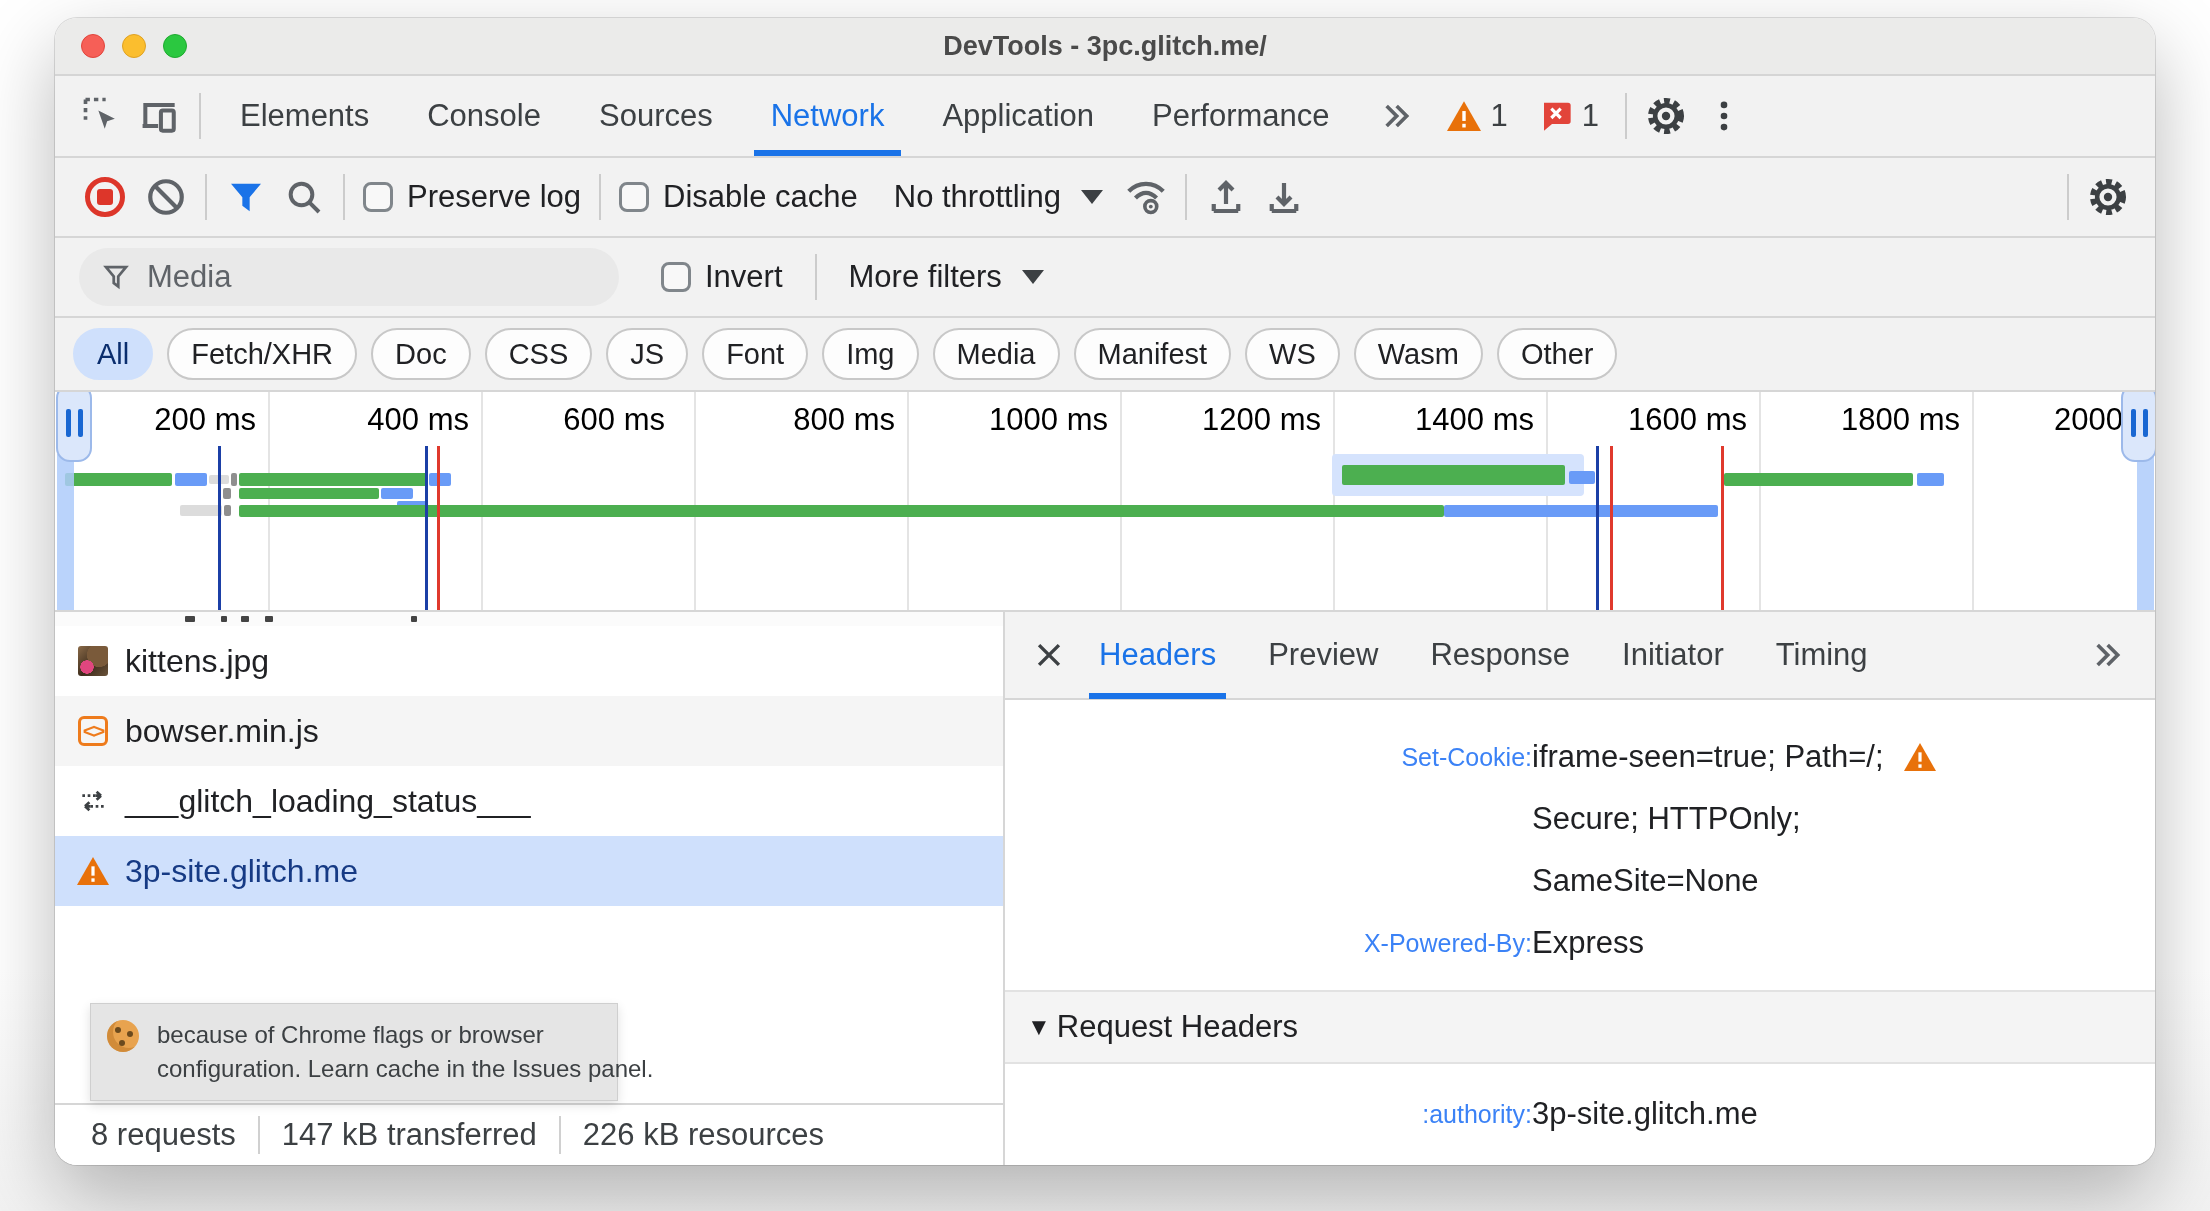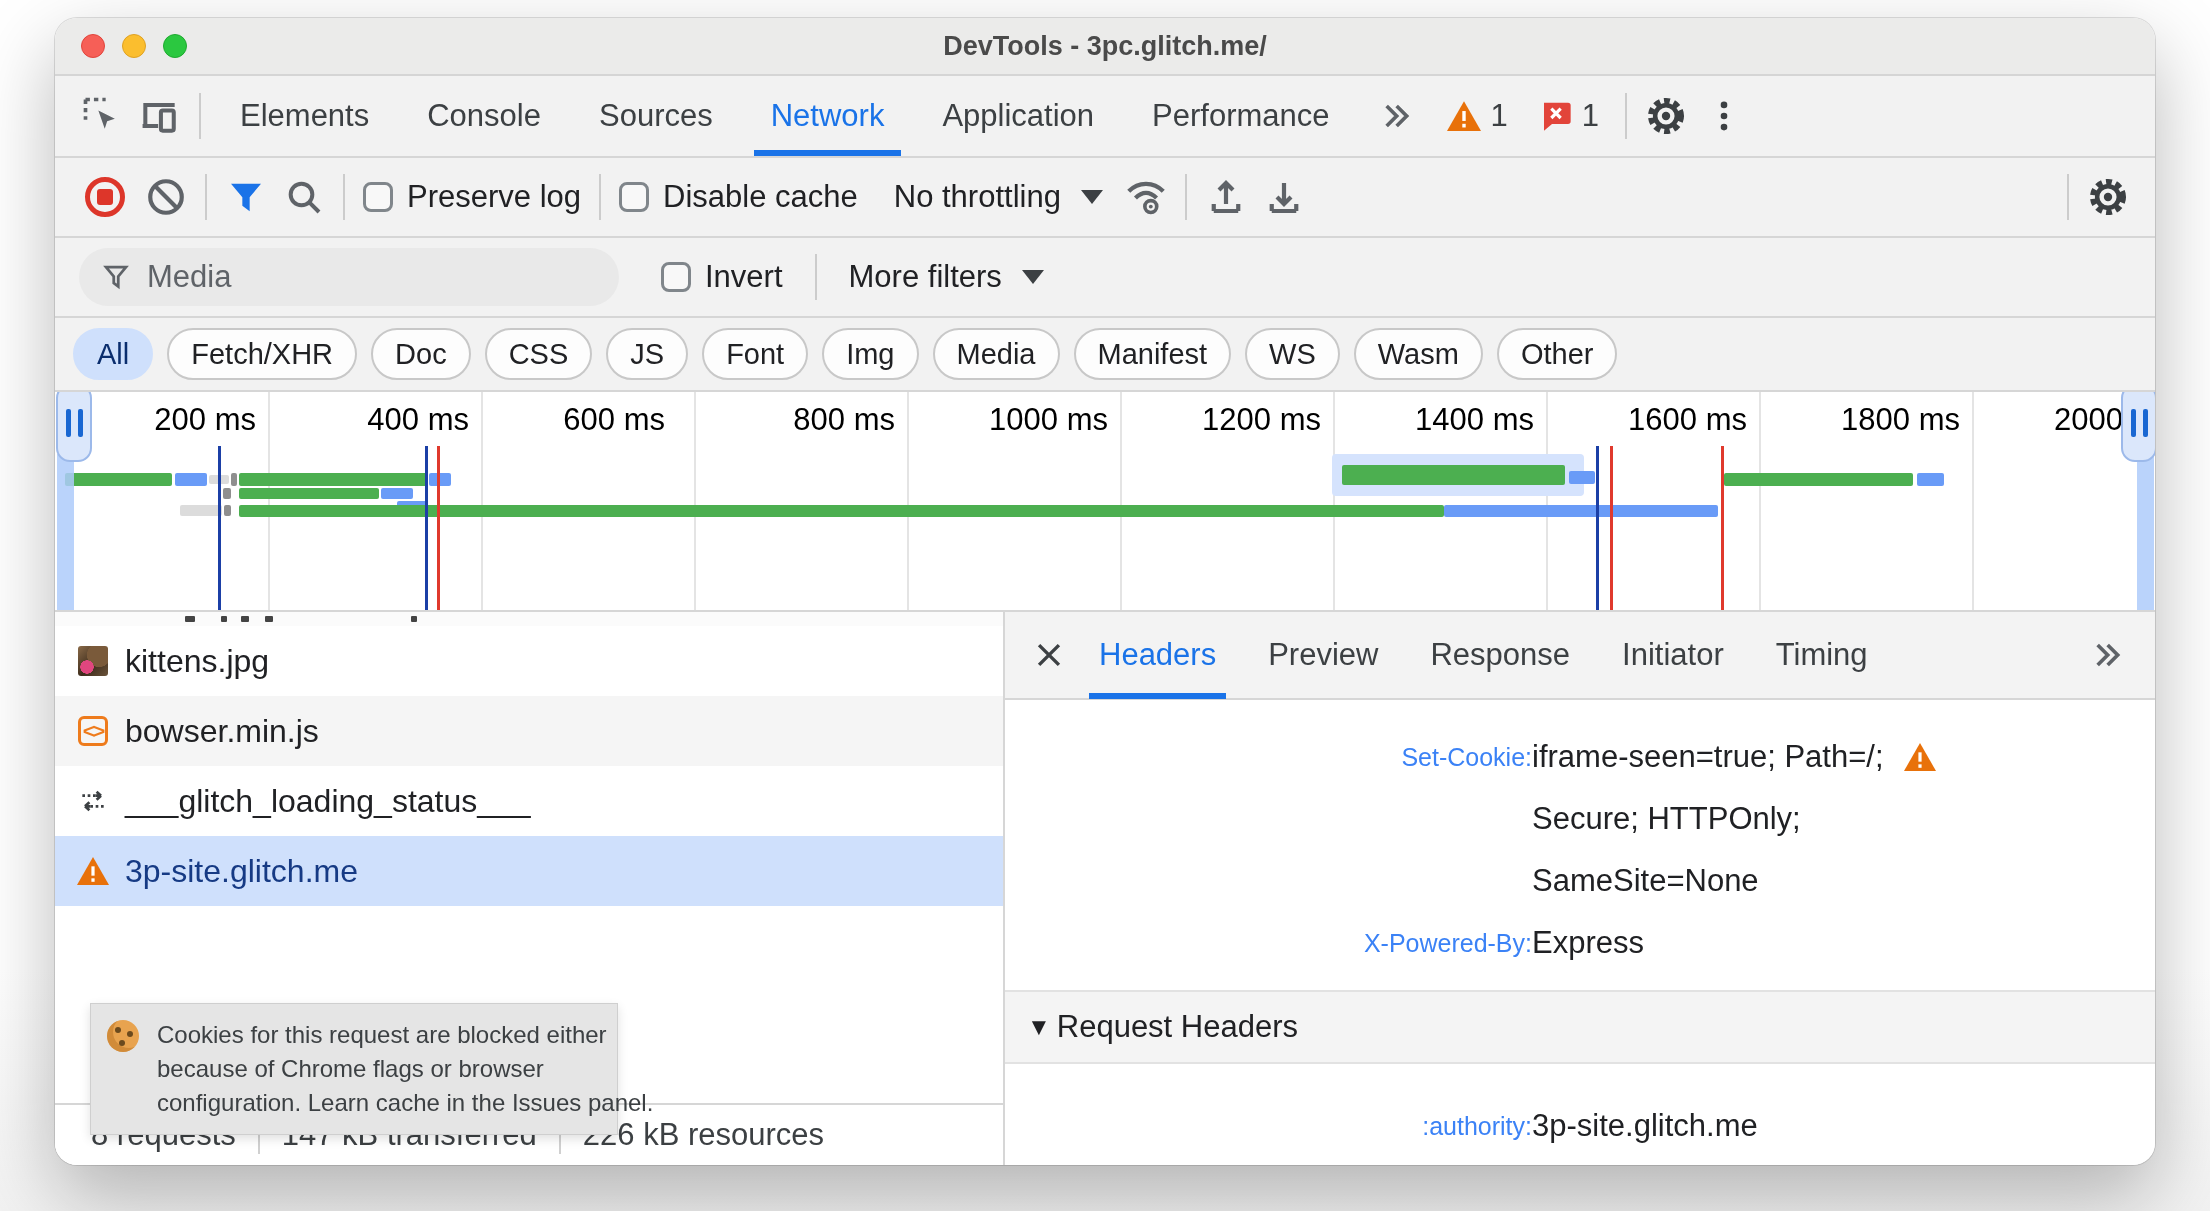--- a/index.html
+++ b/index.html
@@ -425,21 +425,20 @@
                   <rect x="10.8" y="7" width="2.4" height="7" fill="#fff"></rect>
                   <rect x="10.8" y="16" width="2.4" height="2.6" fill="#fff"></rect>
                 </svg>
               </span>
               <span>3p-site.glitch.me</span>
             </div>
           </div>
         <div class="tooltip">
           <span class="cookie"></span>
           <div id="tooltip-lines">
-              <div class="tl">Cookies for this request are blocked either</div>
               <div class="tl">because of Chrome flags or browser</div>
               <div class="tl">configuration. Learn cache in the Issues panel.</div>
             </div>
         </div>
         <div class="statusbar">
           <span class="st">8 requests</span>
           <span class="sdiv"></span>
           <span class="st">147 kB transferred</span>
           <span class="sdiv"></span>
           <span class="st">226 kB resources</span>
@@ -490,21 +489,21 @@
               <div class="hline">
                 <span>Express</span>
               </div>
             </div>
           </div>
         <div class="sect-div"></div>
         <div class="sect-row">
           <span class="tri">▼</span>
           <span>Request Headers</span>
         </div>
-        <div class="hgrid" style="padding-top:31px;">
+        <div class="hgrid" style="padding-top:19px;">
           <div class="hname">:authority:</div>
           <div class="hline">3p-site.glitch.me</div>
         </div>
       </div>
     </div>
 
   </div>
 </div>
 
 </body></html>

